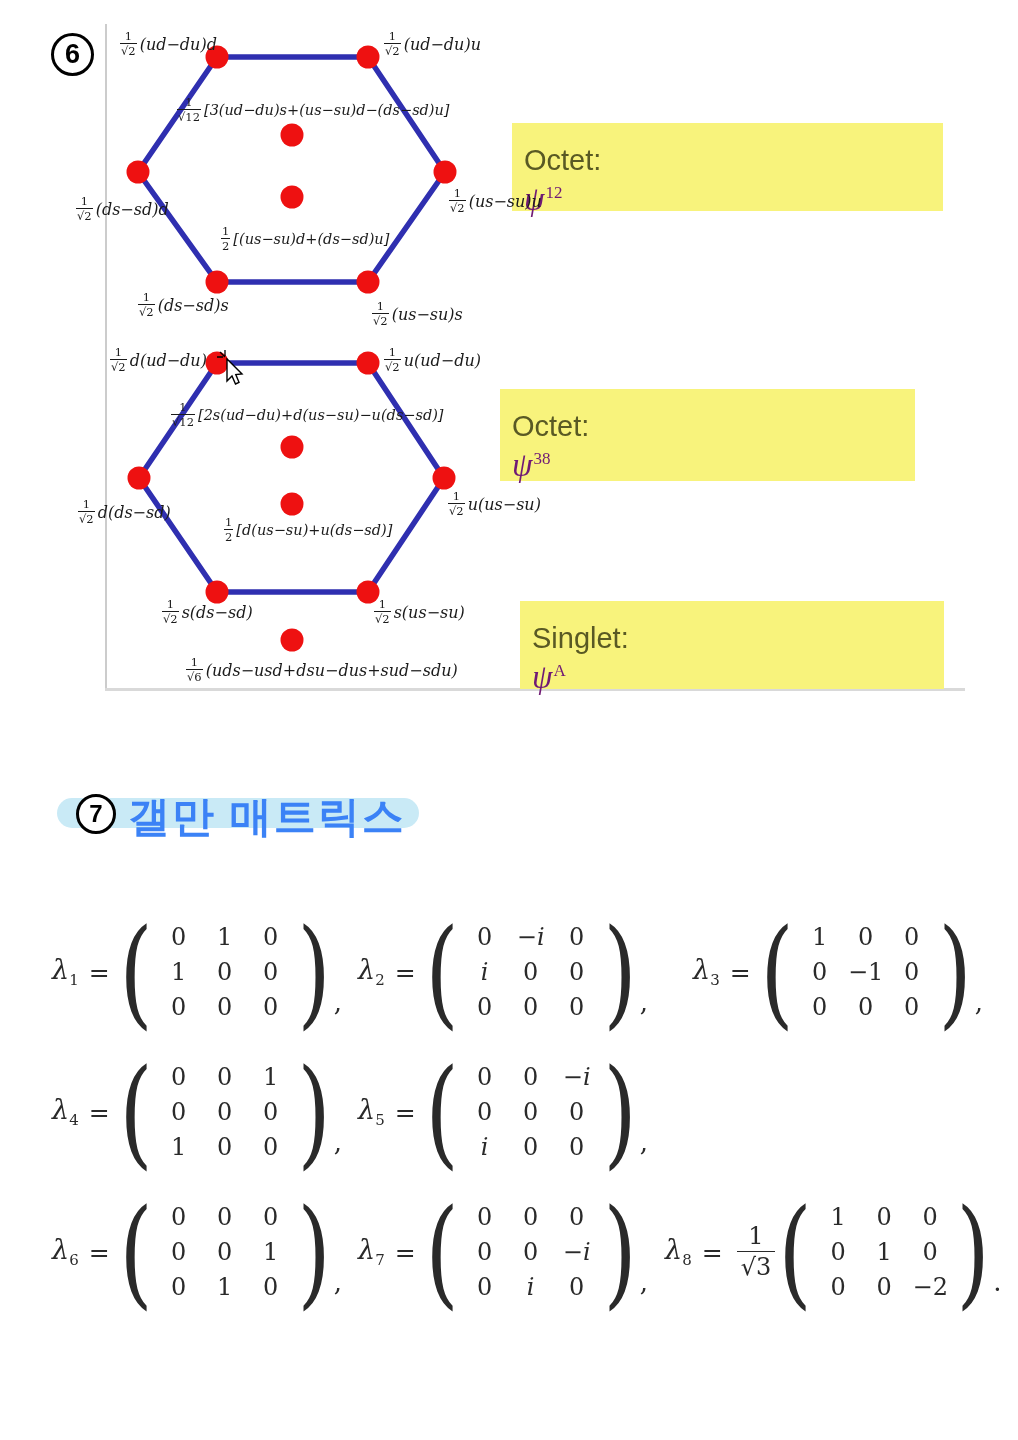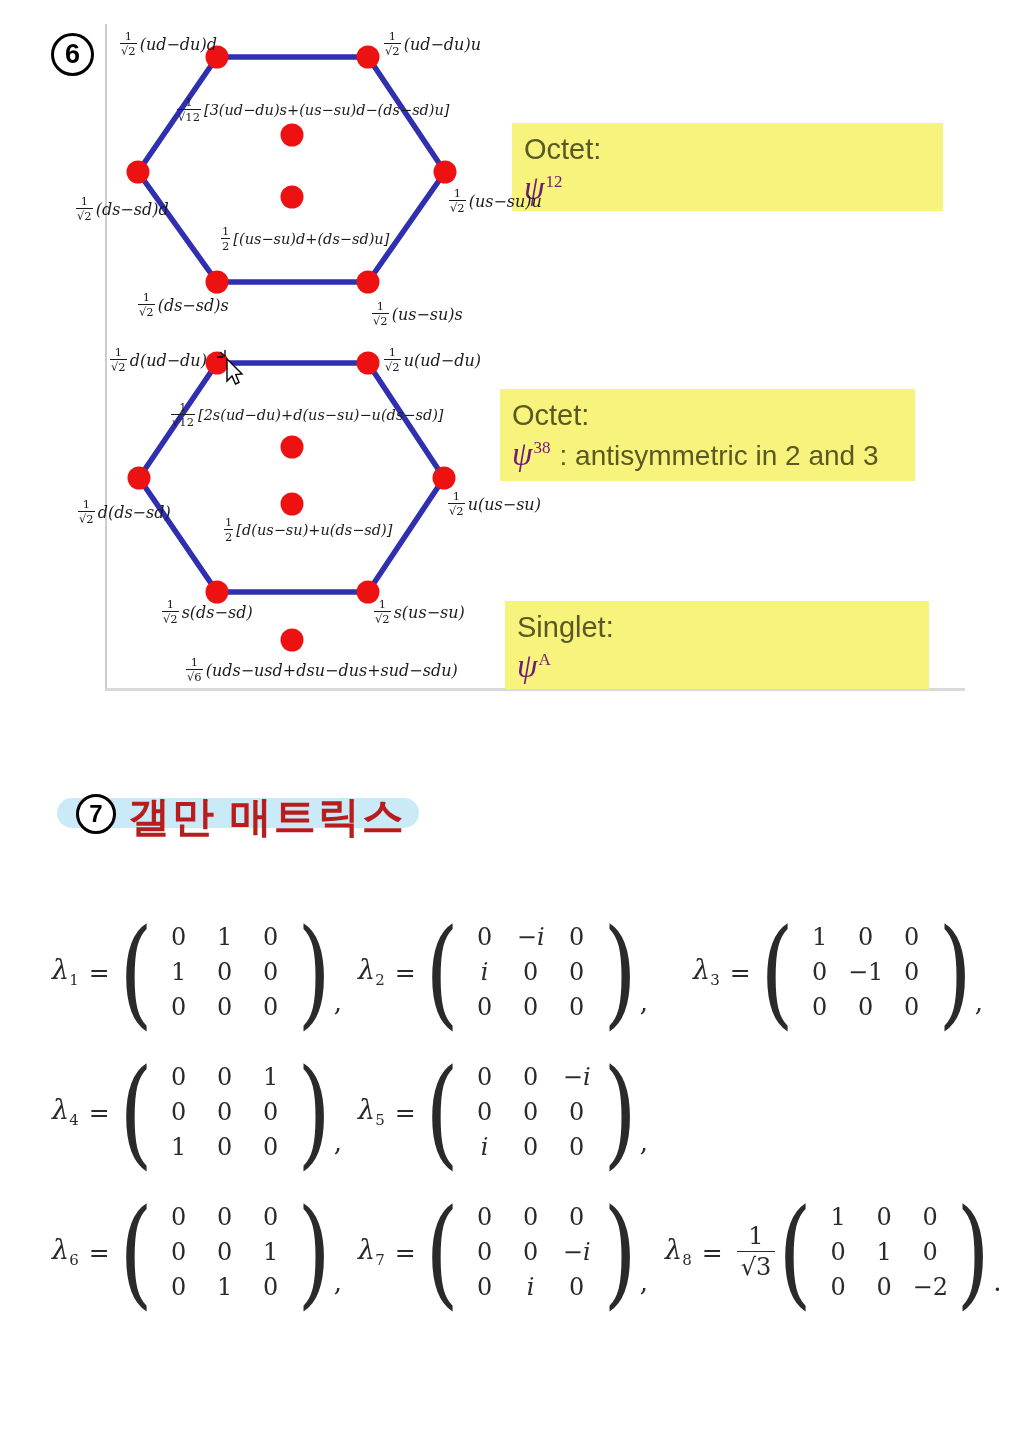--- a/index.html
+++ b/index.html
@@ -26,31 +26,31 @@
   
   .ql{
     position:absolute;white-space:nowrap;display:flex;align-items:center;gap:3px;
     font-family:"DejaVu Serif",serif;font-style:italic;font-size:16px;color:#1b1b1b;z-index:3;
   }
   .ql.sm{font-size:14.5px;}
   .fr{display:inline-flex;flex-direction:column;align-items:center;font-style:normal;font-size:11.5px;line-height:1.15;color:#1b1b1b;}
   .fr .d{border-top:1px solid #1b1b1b;padding:1px 1px 0;}
 
   
-  .ybox{position:absolute;background:#f8f37c;box-sizing:border-box;padding:10px 12px 0;z-index:1;}
+  .ybox{position:absolute;background:#f8f37c;box-sizing:border-box;padding:21px 12px 0;z-index:1;}
   .yt{font-size:29px;color:#595924;line-height:1.15;}
   .yl{display:flex;align-items:baseline;margin-top:6px;}
   .psi{font-family:Liberation Serif, serif;font-style:italic;font-size:33px;color:#701a75;line-height:1;}
   .psi sup{font-size:17px;font-style:normal;margin-left:1px;}
   .yr{font-size:28px;color:#595924;margin-left:9px;}
 
   
   .hl-pill{position:absolute;left:57px;top:798px;width:362px;height:30px;border-radius:16px;background:#c9eaf6;z-index:1;}
   .ktitle{
-    position:absolute;left:128px;top:789px;font-size:42px;font-weight:800;color:#b91c1c;
+    position:absolute;left:128px;top:789px;font-size:42px;font-weight:800;color:#3b82f6;
     letter-spacing:2px;z-index:3;font-family:"Liberation Sans",sans-serif;white-space:nowrap;
   }
 
   
   .mx{position:absolute;display:flex;align-items:center;font-family:"DejaVu Serif",serif;color:#2a2a2a;z-index:2;}
   .lam{font-style:italic;font-size:27px;}
   .lam sub{font-size:15px;font-style:normal;}
   .eq{font-size:25px;margin:0 10px;}
   .pfr{display:inline-flex;flex-direction:column;align-items:center;font-size:24px;line-height:1.15;margin:0 4px;}
   .pfr .pd{border-top:1.5px solid #2a2a2a;padding:2px 4px 0;}
@@ -225,24 +225,23 @@
 <div class="ybox" style="left:512px;top:123px;width:431px;height:88px">
   <div class="yt">Octet:</div>
   <div class="yl">
     <span class="psi"><span>ψ</span><sup>12</sup></span>
   </div>
 </div>
 <div class="ybox" style="left:500px;top:389px;width:415px;height:92px">
   <div class="yt">Octet:</div>
   <div class="yl">
     <span class="psi"><span>ψ</span><sup>38</sup></span>
-    <span class="yr">:  antisymmetric in 2 and 3</span>
   </div>
 </div>
-<div class="ybox" style="left:505px;top:601px;width:424px;height:88px">
+<div class="ybox" style="left:520px;top:601px;width:424px;height:88px">
   <div class="yt">Singlet:</div>
   <div class="yl">
     <span class="psi"><span>ψ</span><sup>A</sup></span>
   </div>
 </div>
 
 <div class="hl-pill"></div>
 <div class="badge badge7">
     <span>7</span>
   </div>

